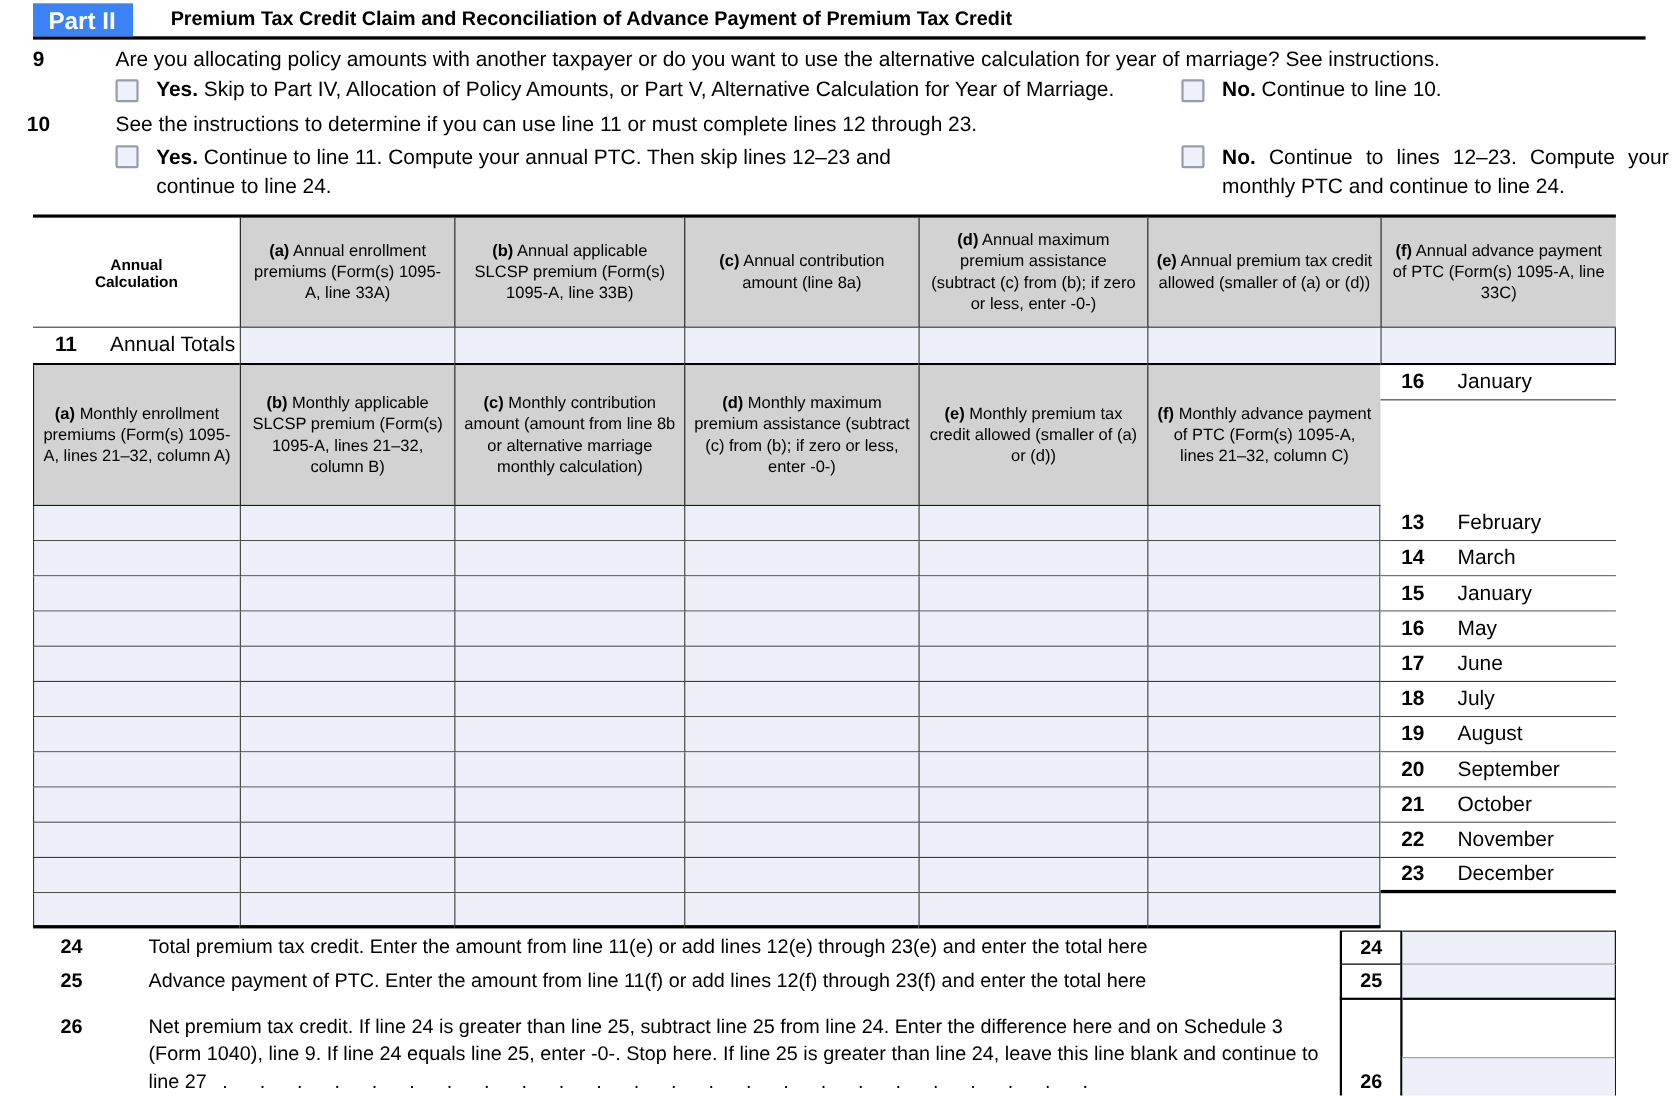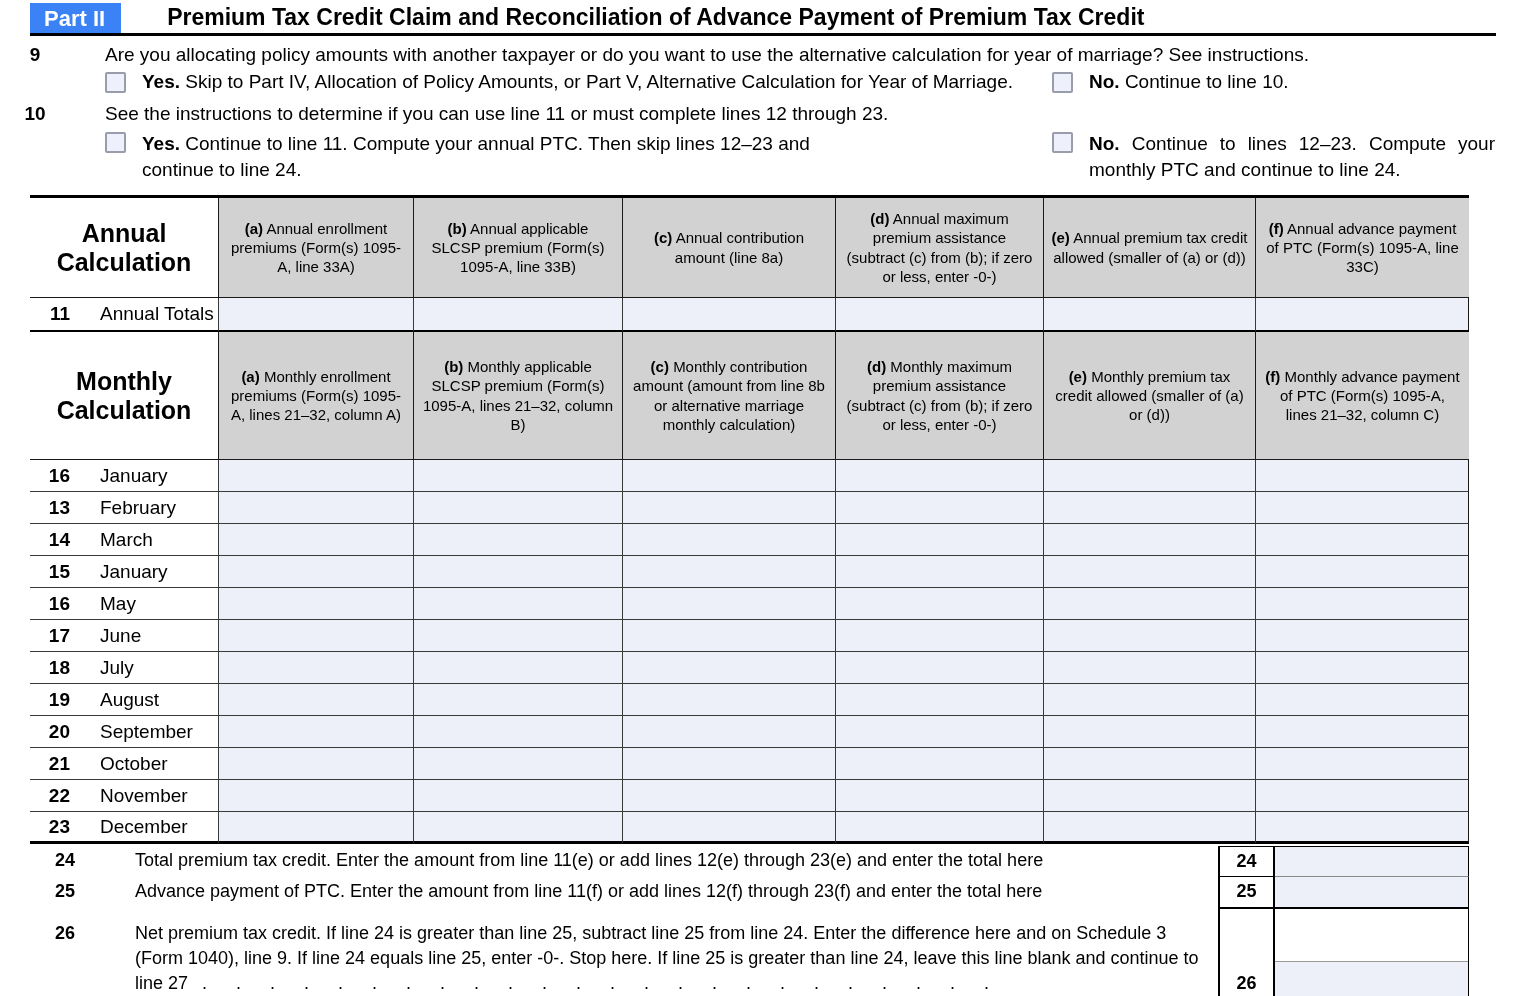--- a/index.html
+++ b/index.html
@@ -14,37 +14,37 @@
   
   .part-header {
     margin: 3px 28px 0 30px;
     border-bottom: 3.5px solid #000;
     display: flex; align-items: stretch; height: 33px;
   }
   .part-badge {
     background: #3b82f6; color: #fff; font-weight: bold; font-size: 22px;
     padding: 2px 16px 0 14px; display: flex; align-items: center;
   }
-  .part-title { font-weight: bold; font-size: 23px; margin-left: 46px; align-self: center; padding-bottom: 2px; }
+  .part-title { font-weight: bold; font-size: 18px; margin-left: 34px; align-self: center; padding-bottom: 2px; }
 
   
   .qline { display: flex; font-size: 19px; }
   .qnum { width: 70px; text-align: center; font-weight: bold; flex: 0 0 70px; }
   .qtext { margin-left: 35px; }
   .q9 { margin-top: 8px; }
   .q10 { margin-top: 10px; }
 
   .optrow { position: relative; padding-left: 105px; font-size: 19px; margin-top: 5px; }
   .opt { display: flex; }
   .cb {
     width: 21px; height: 21px; flex: 0 0 21px;
     background: #eef1fb; border: 2px solid #989cab; border-radius: 2px;
     margin-right: 16px; margin-top: 1px;
   }
-  .opt-no { position: absolute; left: 1028px; top: 5px; display: flex; padding-left: 24px; }
+  .opt-no { position: absolute; left: 1050px; top: 5px; display: flex; padding-left: 24px; }
   .optrow-10 { margin-top: 6px; min-height: 56px; }
   .opt-yes-10 .optxt { width: 745px; line-height: 1.38; }
   .opt-no-10 .optxt { width: 406px; text-align: justify; line-height: 1.38; }
 
   
   .ptc-table {
     display: grid;
     grid-template-columns: 188px 195px 209px 213px 208px 212px 214px;
     width: 1439px; margin: 8px 0 0 30px;
     border-top: 3px solid #000;
@@ -56,21 +56,21 @@
   .cell.rt { border-right: 1.5px solid #1a1a1a; }
   .th {
     background: #d2d2d2; border-left: 1.5px solid #1a1a1a; border-bottom: 1.5px solid #1a1a1a;
     font-size: 15px; line-height: 1.27; text-align: center;
     display: flex; align-items: center; justify-content: center;
     padding: 4px 7px;
   }
   .th-label {
     border-bottom: 1.5px solid #1a1a1a; background: #fff;
     display: flex; align-items: center; justify-content: center;
-    font-weight: bold; font-size: 25px; text-align: center; padding: 0 34px;
+    font-weight: bold; font-size: 14px; text-align: center; padding: 0 34px;
   }
   .h-annual { height: 100px; }
   .h-r11 { height: 34px; }
   .h-monthly { height: 128px; }
   .h-month { height: 32px; }
   .thick-bot { border-bottom: 2.5px solid #000 !important; }
   .last-bot { border-bottom: 3px solid #000 !important; }
   .rn { width: 40px; text-align: right; font-weight: bold; flex: 0 0 40px; }
   .ml { margin-left: 30px; }
 
@@ -168,21 +168,20 @@
     <span class="rn">11</span>
     <span class="ml">Annual Totals</span>
   </div>
   <div class="cell inp h-r11 thick-bot"></div>
   <div class="cell inp h-r11 thick-bot"></div>
   <div class="cell inp h-r11 thick-bot"></div>
   <div class="cell inp h-r11 thick-bot"></div>
   <div class="cell inp h-r11 thick-bot"></div>
   <div class="cell inp h-r11 thick-bot rt"></div>
 
-  <div class="th-label h-monthly">Monthly Calculation</div>
   <div class="th h-monthly">
       <span><b>(a)</b> <span>Monthly enrollment premiums (Form(s) 1095-A, lines 21–32, column A)</span></span>
     </div>
   <div class="th h-monthly">
       <span><b>(b)</b> <span>Monthly applicable SLCSP premium (Form(s) 1095-A, lines 21–32, column B)</span></span>
     </div>
   <div class="th h-monthly">
       <span><b>(c)</b> <span>Monthly contribution amount (amount from line 8b or alternative marriage monthly calculation)</span></span>
     </div>
   <div class="th h-monthly">

